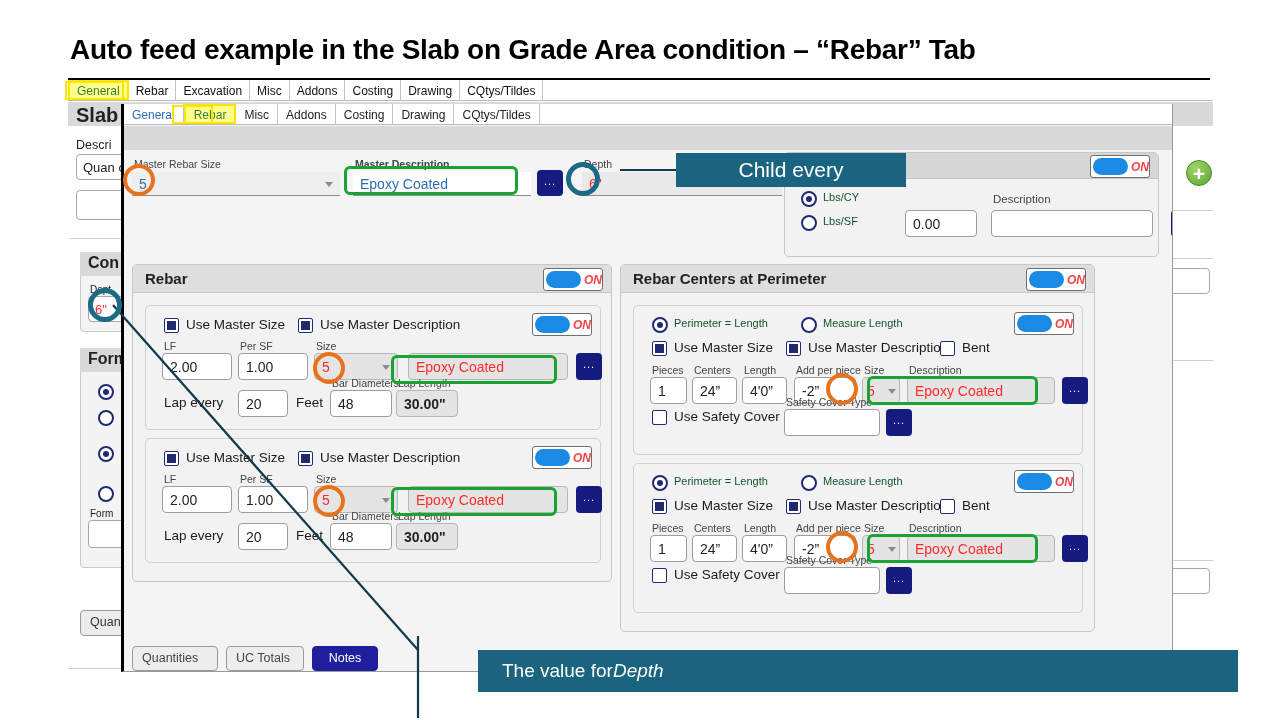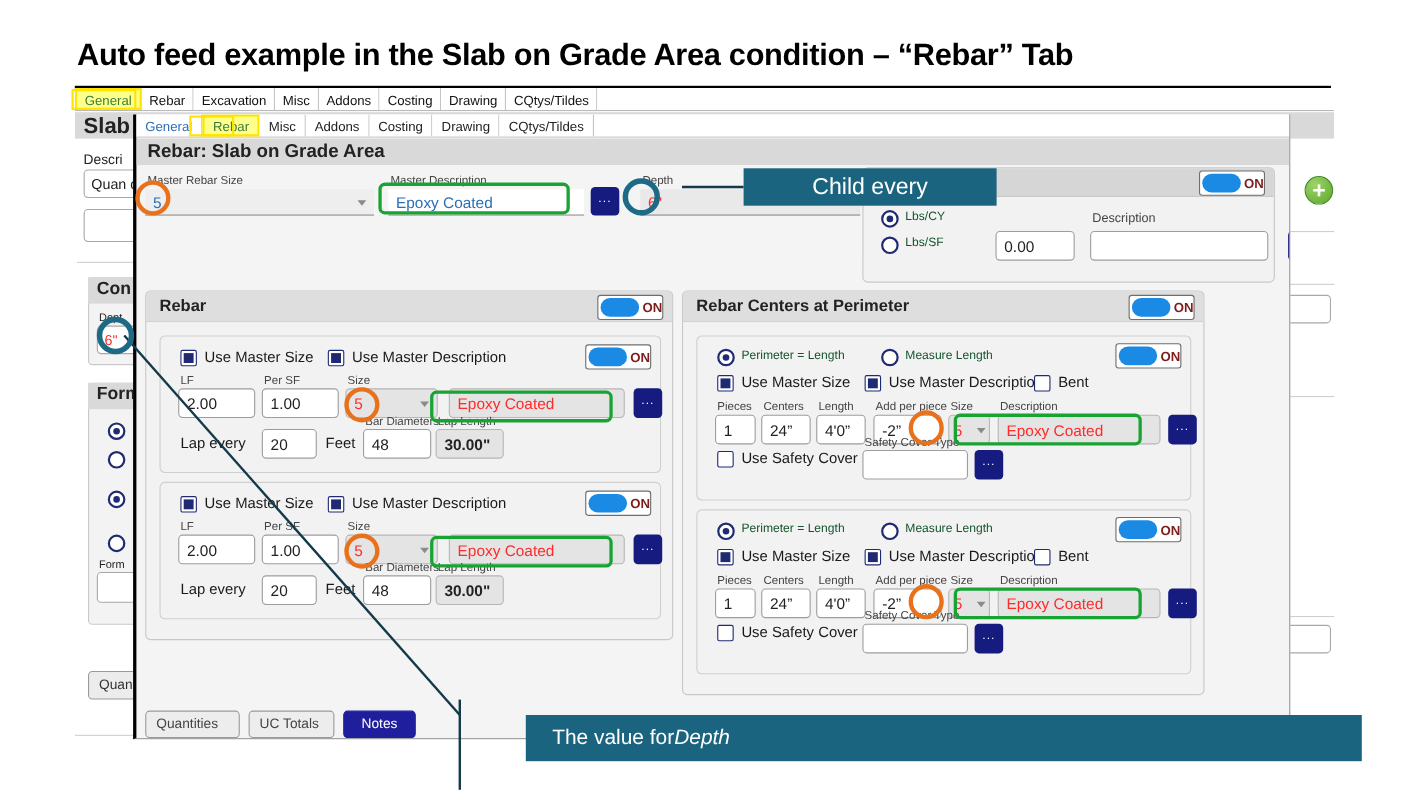--- a/index.html
+++ b/index.html
@@ -150,21 +150,21 @@
 
   
   .toggle{
     position:absolute; width:60px; height:23px; background:#fff;
     border:1px solid #6e6e6e; border-radius:3px; display:flex; align-items:center;
   }
   .toggle .knob{
     width:35px; height:17px; background:#1a8ae5; border-radius:9px; margin-left:2px;
   }
   .toggle .lbl{
-    font-size:12px; font-weight:bold; color:#7f1d1d; margin-left:3px;
+    font-size:12px; font-weight:bold; color:#ef4444; margin-left:3px;font-style:italic;
   }
 
   
   .cb{
     position:absolute; width:15px; height:15px; background:#fff;
     border:1.6px solid #1f2a72; border-radius:2px;
   }
   .cb.on::after{
     content:''; position:absolute; left:2px; top:2px; right:2px; bottom:2px;
     background:#1f2a72;
@@ -272,29 +272,28 @@
     <div class="m-tab active">Rebar</div>
     <div class="m-tab plain">Misc</div>
     <div class="m-tab plain">Addons</div>
     <div class="m-tab plain">Costing</div>
     <div class="m-tab plain">Drawing</div>
     <div class="m-tab plain">CQtys/Tildes</div>
     <div class="m-tab filler"></div>
   </div>
 
   <div class="modal-header"></div>
-  <div class="modal-header-title">Rebar: Slab on Grade Area</div>
 
   <div class="fld-label" style="left:10px; top:54px;">Master Rebar Size</div>
   <div class="select flat" style="left:8px; top:68px; width:208px; height:24px; color:#2a6fb5;">
     <span>5</span>
     <span class="caret"></span>
   </div>
 
-  <div class="fld-label" style="left:231px; top:54px;">Master Description</div>
+  <div class="fld-label" style="left:231px; top:54px;font-weight:bold;">Master Description</div>
   <div class="input flat" style="left:229px; top:68px; width:178px; height:24px; color:#2a6fb5; background:#ffffff;">Epoxy Coated</div>
   <div class="dots-btn" style="left:413px; top:66px; width:26px; height:26px;">...</div>
 
   <div class="fld-label" style="left:460px; top:54px;">Depth</div>
   <div class="input flat red" style="left:458px; top:68px; width:200px; height:24px;">6"</div>
 
   <div class="panel" style="left:660px; top:48px; width:375px; height:105px;">
     <div class="panel-hd" style="height:26px; background:#d6d6d6;"></div>
     <div class="toggle" style="right:8px; top:2px;">
       <span class="knob"></span>

